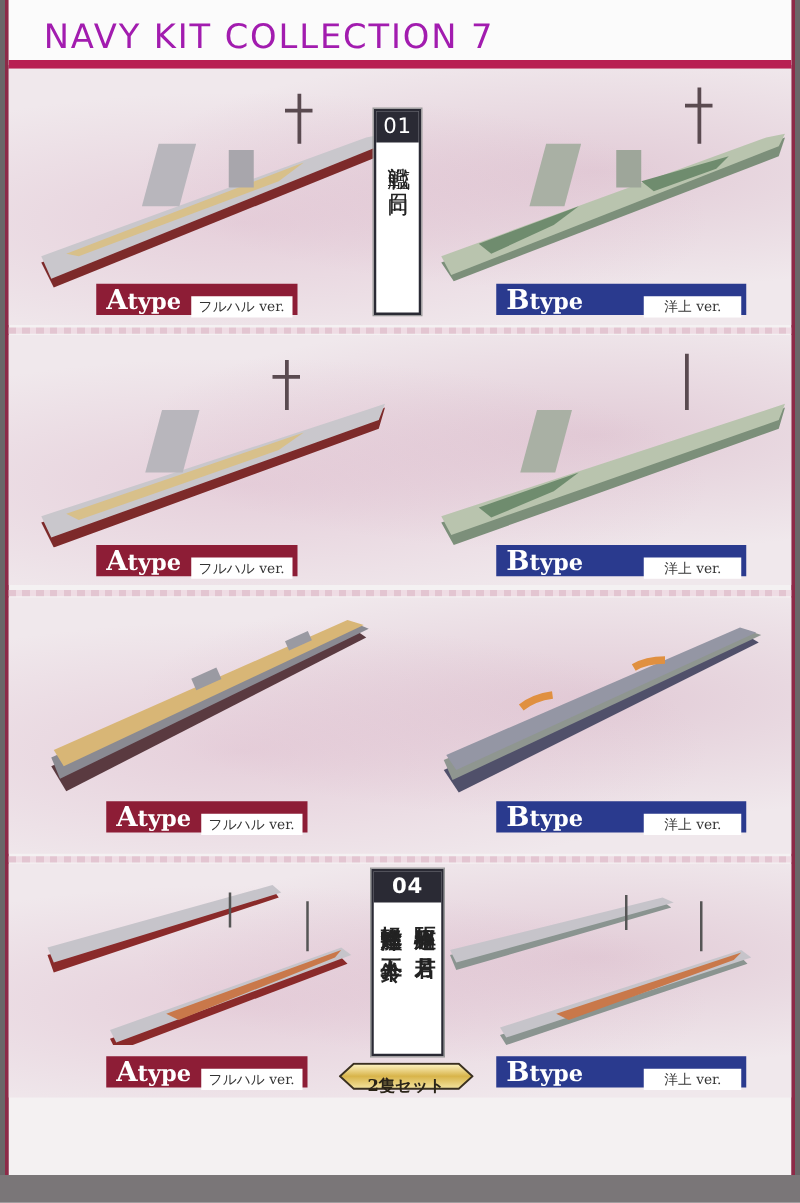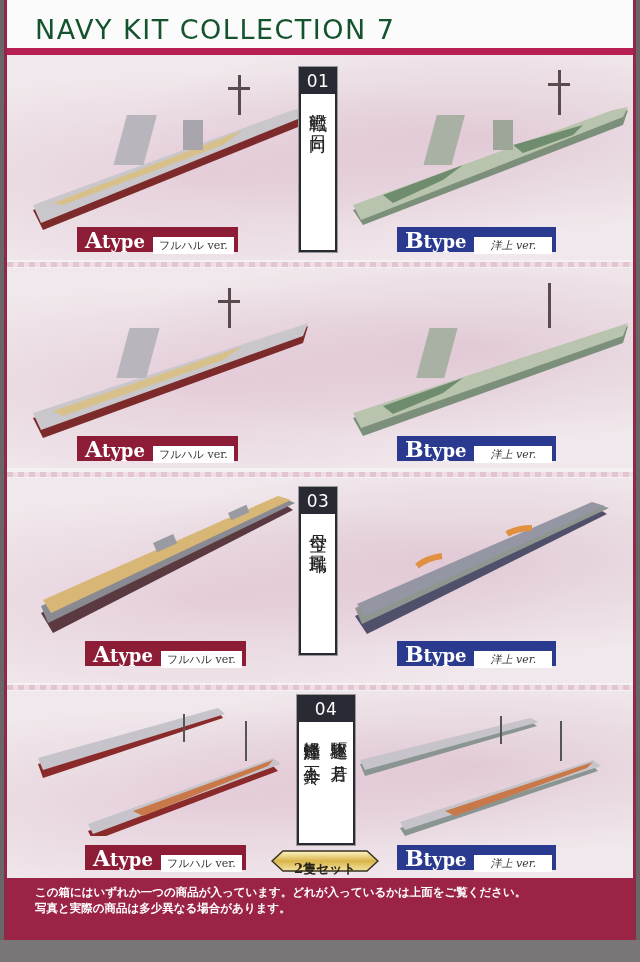--- a/index.html
+++ b/index.html
@@ -16,21 +16,21 @@
     border-right: 3px solid #8c2a48;
   }
   .header {
     position: absolute; left: 0; top: 0; width: 100%; height: 52px;
     background: #fbfbfb;
   }
   .title {
     position: absolute; left: 28px; top: 14px;
     font-family: "DejaVu Sans", sans-serif;
     font-size: 27px; letter-spacing: 1.5px;
-    color: #14532d;
+    color: #a21caf;
   }
   .header-stripe {
     position: absolute; left: 0; top: 48px; width: 100%; height: 7px;
     background: #b81f52;
   }
   .panel {
     position: absolute; left: 0; width: 100%;
     background:
       radial-gradient(ellipse at 30% 60%, rgba(210,160,185,0.35), transparent 60%),
       radial-gradient(ellipse at 75% 40%, rgba(200,150,175,0.35), transparent 55%),
@@ -41,33 +41,33 @@
     background: repeating-linear-gradient(90deg, #e3c5d1 0 6px, #efdce4 6px 11px);
   }
   .ship {
     position: absolute;
   }
   .label-box {
     position: absolute; height: 25px;
     display: flex; align-items: center; padding: 0 4px 0 8px;
   }
   .label-box.a { background: #8d1d36; }
-  .label-box.b { background: #2a3a8e; }
+  .label-box.b { background: #2a3a8e; gap: 41px; }
   .label-type {
     color: #fff; font-family: "DejaVu Serif", serif; font-weight: bold;
     font-size: 18px; margin-right: 8px; white-space: nowrap;
   }
   .label-type .letter { font-size: 22px; }
   .label-ver {
     background: #fff; color: #333; font-family: "DejaVu Serif", serif;
     font-size: 11px; padding: 2px 6px; height: 17px; display: flex; align-items: center;
     white-space: nowrap;
     margin-top: 12px;
   }
-  .label-box.b .label-ver { padding: 2px 16px; font-style: italic; }
+  .label-box.b .label-ver { padding: 2px 16px; }
   .tag {
     position: absolute; width: 38px;
     border: 2px solid #2a2a34; background: #fff;
     outline: 1px solid #999;
   }
   .tag-num {
     background: #2a2a34; color: #fff; text-align: center;
     font-size: 17px; height: 25px; line-height: 25px; letter-spacing: 0.5px;
   }
   .tag-text {
@@ -129,21 +129,21 @@
       <rect x="205" y="28" width="22" height="3" fill="#5a4a50"></rect>
     </svg>
     <div class="label-box a" style="left:70px;top:172px;">
       <span class="label-type"><span class="letter">A</span><span>type</span></span>
       <span class="label-ver">フルハル ver.</span>
     </div>
     <div class="label-box b" style="left:390px;top:172px;">
       <span class="label-type"><span class="letter">B</span><span>type</span></span>
       <span class="label-ver">洋上 ver.</span>
     </div>
-    <div class="tag" style="left:292px;top:12px;height:185px;">
+    <div class="tag" style="left:292px;top:32px;height:165px;">
       <div class="tag-num">01</div>
       <div class="tag-text">戦艦 日向</div>
     </div>
   </div>
   <div class="row-divider" style="top:262px;"></div>
 
   <div class="panel" style="top:268px;height:200px;">
     <svg class="ship" style="left:16px;top:10px;" width="290" height="160">
       <polygon points="10,140 270,55 285,48 280,65 20,160" fill="#7d2a2a"></polygon>
       <polygon points="10,135 270,50 285,45 280,58 18,152" fill="#c9c7cc"></polygon>
@@ -185,24 +185,20 @@
       <path d="M70 70 q10 -8 25 -10" stroke="#e09040" stroke-width="6" fill="none"></path>
       <path d="M160 38 q10 -6 25 -6" stroke="#e09040" stroke-width="6" fill="none"></path>
     </svg>
     <div class="label-box a" style="left:78px;top:163px;">
       <span class="label-type"><span class="letter">A</span><span>type</span></span>
       <span class="label-ver">フルハル ver.</span>
     </div>
     <div class="label-box b" style="left:390px;top:163px;">
       <span class="label-type"><span class="letter">B</span><span>type</span></span>
       <span class="label-ver">洋上 ver.</span>
-    </div>
-    <div class="tag" style="left:292px;top:9px;height:168px;">
-      <div class="tag-num">03</div>
-      <div class="tag-text">空母 瑞鳳</div>
     </div>
   </div>
   <div class="row-divider" style="top:685px;"></div>
 
   <div class="panel" style="top:691px;height:187px;">
     <svg class="ship" style="left:26px;top:15px;" width="250" height="130">
       <polygon points="5,58 185,5 190,12 10,72" fill="#8a2a2a"></polygon>
       <polygon points="5,52 185,2 192,8 10,64" fill="#c6c4ca"></polygon>
       <polygon points="55,125 240,60 245,65 60,135" fill="#8a2a2a"></polygon>
       <polygon points="55,118 240,52 248,58 60,128" fill="#c6c4ca"></polygon>
@@ -220,21 +216,21 @@
       <rect x="205" y="5" width="2" height="40" fill="#555"></rect>
     </svg>
     <div class="label-box a" style="left:78px;top:154px;">
       <span class="label-type"><span class="letter">A</span><span>type</span></span>
       <span class="label-ver">フルハル ver.</span>
     </div>
     <div class="label-box b" style="left:390px;top:154px;">
       <span class="label-type"><span class="letter">B</span><span>type</span></span>
       <span class="label-ver">洋上 ver.</span>
     </div>
-    <div class="tag tag4" style="left:290px;top:4px;height:150px;">
+    <div class="tag tag4" style="left:290px;top:4px;height:150px;font-weight:bold;">
       <div class="tag-num">04</div>
       <div style="display:flex;flex-direction:row-reverse;justify-content:center;">
         <div class="tag-text">駆逐艦 若月</div>
         <div class="tag-text">軽巡洋艦 五十鈴</div>
       </div>
     </div>
   </div>
 
   <div class="set-badge">
     <svg width="108" height="22">
@@ -243,18 +239,14 @@
           <stop offset="0" stop-color="#fff6c8"></stop>
           <stop offset="0.5" stop-color="#d8b44a"></stop>
           <stop offset="1" stop-color="#f4e4a0"></stop>
         </linearGradient>
       </defs>
       <polygon points="1,11 12,1 96,1 107,11 96,21 12,21" fill="url(#gold)" stroke="#3a3020" stroke-width="1.5"></polygon>
     </svg>
     <span>2隻セット</span>
   </div>
 
-  <div class="footer">
-    <p>この箱にはいずれか一つの商品が入っています。どれが入っているかは上面をご覧ください。</p>
-    <p>写真と実際の商品は多少異なる場合があります。</p>
-  </div>
 </div>
 <div class="bottom-edge"></div>
 
 </body></html>

